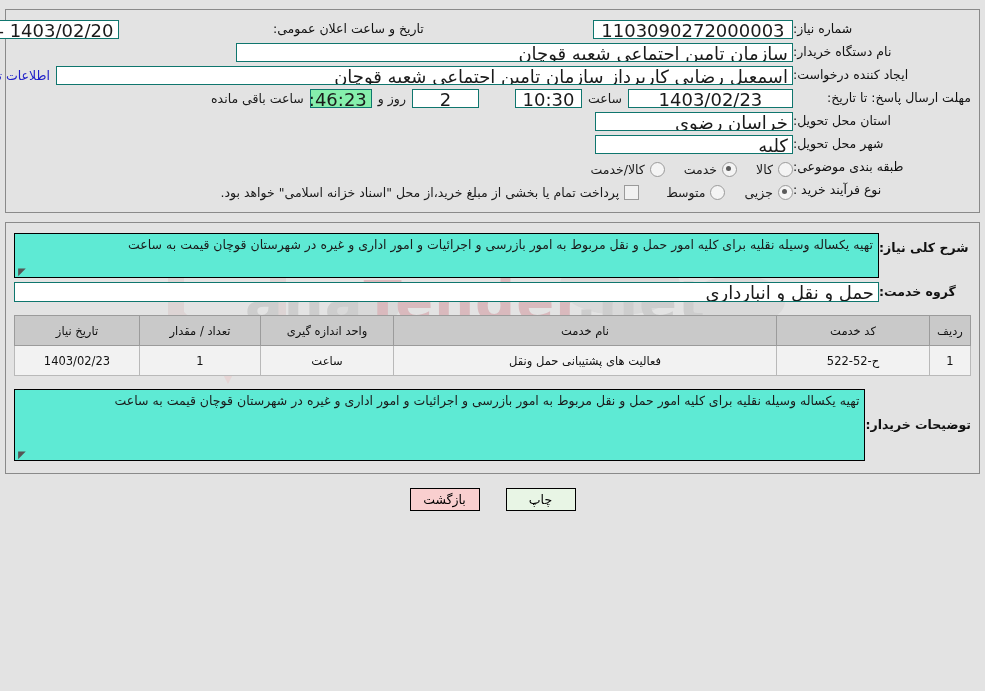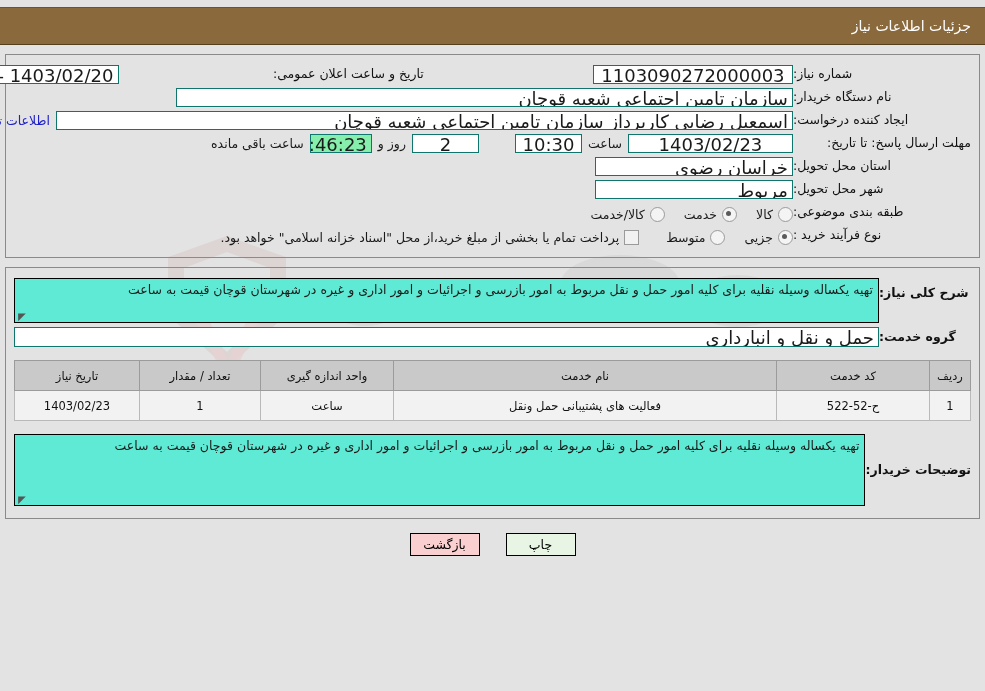--- a/index.html
+++ b/index.html
@@ -252,44 +252,41 @@
   <div class="wm-blob" style="left:560px;top:255px;width:120px;height:60px;"></div>
   <div class="wm-blob" style="left:690px;top:275px;width:95px;height:52px;"></div>
   <div class="wm-blob" style="left:330px;top:286px;width:70px;height:40px;"></div>
   <div class="wm-text">
     <span>ana</span><span class="wm-accent">Tender</span><span>.net</span>
   </div>
 </div>
 
 <div class="page">
 
-  <div class="titlebar">
-    <div class="title">جزئیات اطلاعات نیاز</div>
-  </div>
 
   <div class="panel">
     <table class="form">
 
       <tbody>
           <tr>
         <td class="lbl" style="width:148px;">شماره نیاز:</td>
         <td style="width:200px;">
           <div class="fld">1103090272000003</div>
         </td>
         <td style="width:130px;"></td>
         <td class="lbl" style="width:190px;">تاریخ و ساعت اعلان عمومی:</td>
         <td>
           <div class="fld" style="width:185px; margin-right:auto;">1403/02/20 - 10:06</div>
         </td>
       </tr>
 
       <tr>
         <td class="lbl">نام دستگاه خریدار:</td>
         <td colspan="4">
-          <div class="fld rtl-txt" style="width:617px;padding-left:35px;">سازمان تامین اجتماعی شعبه قوچان</div>
+          <div class="fld rtl-txt" style="width:557px;padding-left:35px;">سازمان تامین اجتماعی شعبه قوچان</div>
         </td>
       </tr>
 
       <tr>
         <td class="lbl">ایجاد کننده درخواست:</td>
         <td colspan="4">
           <div class="row-flex">
             <div class="fld rtl-txt" style="width:737px;">اسمعیل رضایی کارپرداز سازمان تامین اجتماعی شعبه قوچان</div>
             <a class="link" href="#">اطلاعات تماس خریدار</a>
           </div>
@@ -315,21 +312,21 @@
       <tr>
         <td class="lbl">استان محل تحویل:</td>
         <td colspan="4">
           <div class="fld rtl-txt" style="width:198px;">خراسان رضوی</div>
         </td>
       </tr>
 
       <tr>
         <td class="lbl">شهر محل تحویل:</td>
         <td colspan="4">
-          <div class="fld rtl-txt" style="width:198px;">مربوط</div>
+          <div class="fld rtl-txt" style="width:198px;">کلیه</div>
         </td>
       </tr>
 
       <tr>
         <td class="lbl">طبقه بندی موضوعی:</td>
         <td colspan="4">
           <div class="radio-group" style="padding-top:4px;">
             <span class="radio"></span>
             <span class="radio-lbl">کالا</span>
             <span class="radio on"></span>

